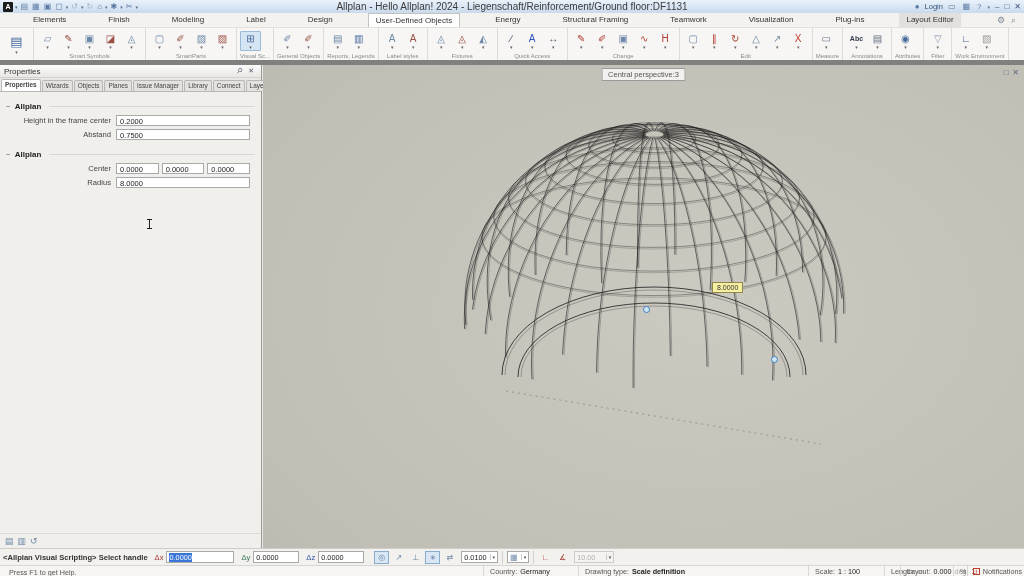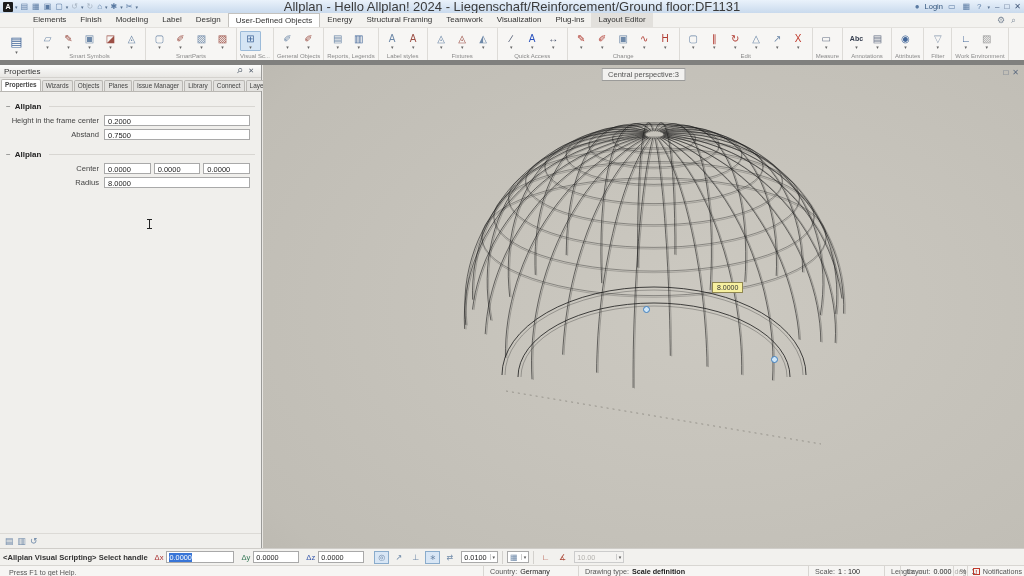--- a/index.html
+++ b/index.html
@@ -9,21 +9,21 @@
 
   
   .titlebar { position:absolute; top:0; left:0; right:0; height:13px;
     background:linear-gradient(#eaf2fb,#c9daed); display:flex; align-items:center;
     font-size:7.5px; color:#333; padding:0 3px; }
   .tb-logo { width:10px; height:10px; background:#1b1b1b; color:#fff; font-size:7px;
     font-weight:bold; text-align:center; line-height:10px; border-radius:1px; margin-right:1px; }
   .tb-ic { color:#5a7aa2; font-size:8px; line-height:10px; padding:0 2px; cursor:pointer; }
   .tb-ic.dim { color:#a9b6c4; }
   .tb-caret { font-size:5px; color:#57708e; padding:0 1px; }
-  .tb-title { position:absolute; left:0; right:0; text-align:center; font-size:13px;
+  .tb-title { position:absolute; left:0; right:0; text-align:center; font-size:10px;
     color:#3a3a3a; pointer-events:none; }
   .tb-right { margin-left:auto; display:flex; align-items:center; gap:4px; z-index:2; }
   .tb-login { display:flex; align-items:center; gap:2px; color:#33557c; }
   .tb-win { display:flex; gap:5px; color:#44597a; font-size:8px; }
 
   
   .menubar { position:absolute; top:13px; left:0; right:0; height:15px; background:#f3f2ef;
     border-bottom:1px solid #e3e1dd; display:flex; align-items:stretch; font-size:8px;
     color:#333; padding-left:26px; }
   .menu-item { padding:2px 7px 0; cursor:pointer; white-space:nowrap; }
@@ -60,21 +60,21 @@
     font-size:6.4px; color:#444; }
   .p-tab { border:1px solid #b9b7b3; border-bottom:none; margin:2px 0 0 1px; padding:1px 3px 0;
     background:#e3e2df; white-space:nowrap; cursor:pointer; border-radius:2px 2px 0 0; }
   .p-tab.active { background:#fff; margin-top:1px; font-weight:bold; }
   .p-body { flex:1; padding-top:8px; font-size:8px; position:relative; }
   .p-sec-h { display:flex; align-items:center; gap:4px; padding:2px 6px; color:#222;
     font-weight:bold; }
   .p-sec-h .minus { color:#666; font-weight:normal; font-size:8px; cursor:pointer; }
   .p-sec-h .rule { flex:1; border-top:1px solid #d8d6d2; margin-left:4px; }
   .p-row { display:flex; align-items:center; height:14px; padding-right:11px; }
-  .p-row .lbl { width:104px; text-align:right; padding-right:5px; color:#444; white-space:nowrap;
+  .p-row .lbl { width:116px; text-align:right; padding-right:5px; color:#444; white-space:nowrap;
     font-size:7.6px; }
   .p-row .vals { flex:1; display:flex; gap:3px; }
   .p-input { flex:1; height:11px; background:#fff; border:1px solid #a9a9a9; font-size:7.5px;
     color:#222; padding:1px 3px 0; cursor:text; }
   .p-footer { height:15px; display:flex; align-items:center; gap:4px; padding:0 5px;
     border-top:1px solid #dcdad6; color:#6d88a8; font-size:9px; }
   .p-footer span { cursor:pointer; }
   .ibeam { position:absolute; left:146px; top:127px; width:7px; height:10px; }
   .ibeam:before, .ibeam:after { content:""; position:absolute; left:1px; width:5px; height:1px; background:#222; }
   .ibeam:before { top:0; } .ibeam:after { bottom:0; }
@@ -170,21 +170,21 @@
       </span>
       <span class="tb-win" id="tb-winbtns">
           <span>–</span>
           <span>□</span>
           <span>✕</span>
         </span>
     </div>
   </div>
 
   <div class="menubar">
-    <span id="menu-items" style="display:flex;">
+    <span id="menu-items" style="display:flex;gap:28px;">
         <div class="menu-item">Elements</div>
         <div class="menu-item">Finish</div>
         <div class="menu-item">Modeling</div>
         <div class="menu-item">Label</div>
         <div class="menu-item">Design</div>
         <div class="menu-item active">User-Defined Objects</div>
         <div class="menu-item">Energy</div>
         <div class="menu-item">Structural Framing</div>
         <div class="menu-item">Teamwork</div>
         <div class="menu-item">Visualization</div>
@@ -632,21 +632,21 @@
     <span class="vsep"></span>
     <span class="dl-select">
       <span id="grid-ic" style="color:#6d88a8;font-size:8px;">▦</span>
         <span class="car">▾</span>
     </span>
     <span class="vsep"></span>
     <span class="snapbar" id="angle-icons" style="margin-left:0;">
         <span class="snap-ic red">∟</span>
         <span class="snap-ic red">∡</span>
       </span>
-    <span class="dl-select disabled" style="margin-left:4px;width:50px;justify-content:space-between;">
+    <span class="dl-select disabled" style="margin-left:4px;width:40px;justify-content:space-between;">
       <span>10.00</span>
         <span class="car">▾</span>
     </span>
   </div>
 
   <div class="statusbar">
     <span class="sb-item sb-help">Press F1 to get Help.</span>
     <span class="sb-item" style="left:483px;">
       <span>Country:</span>
         <span class="sb-val">Germany</span>

